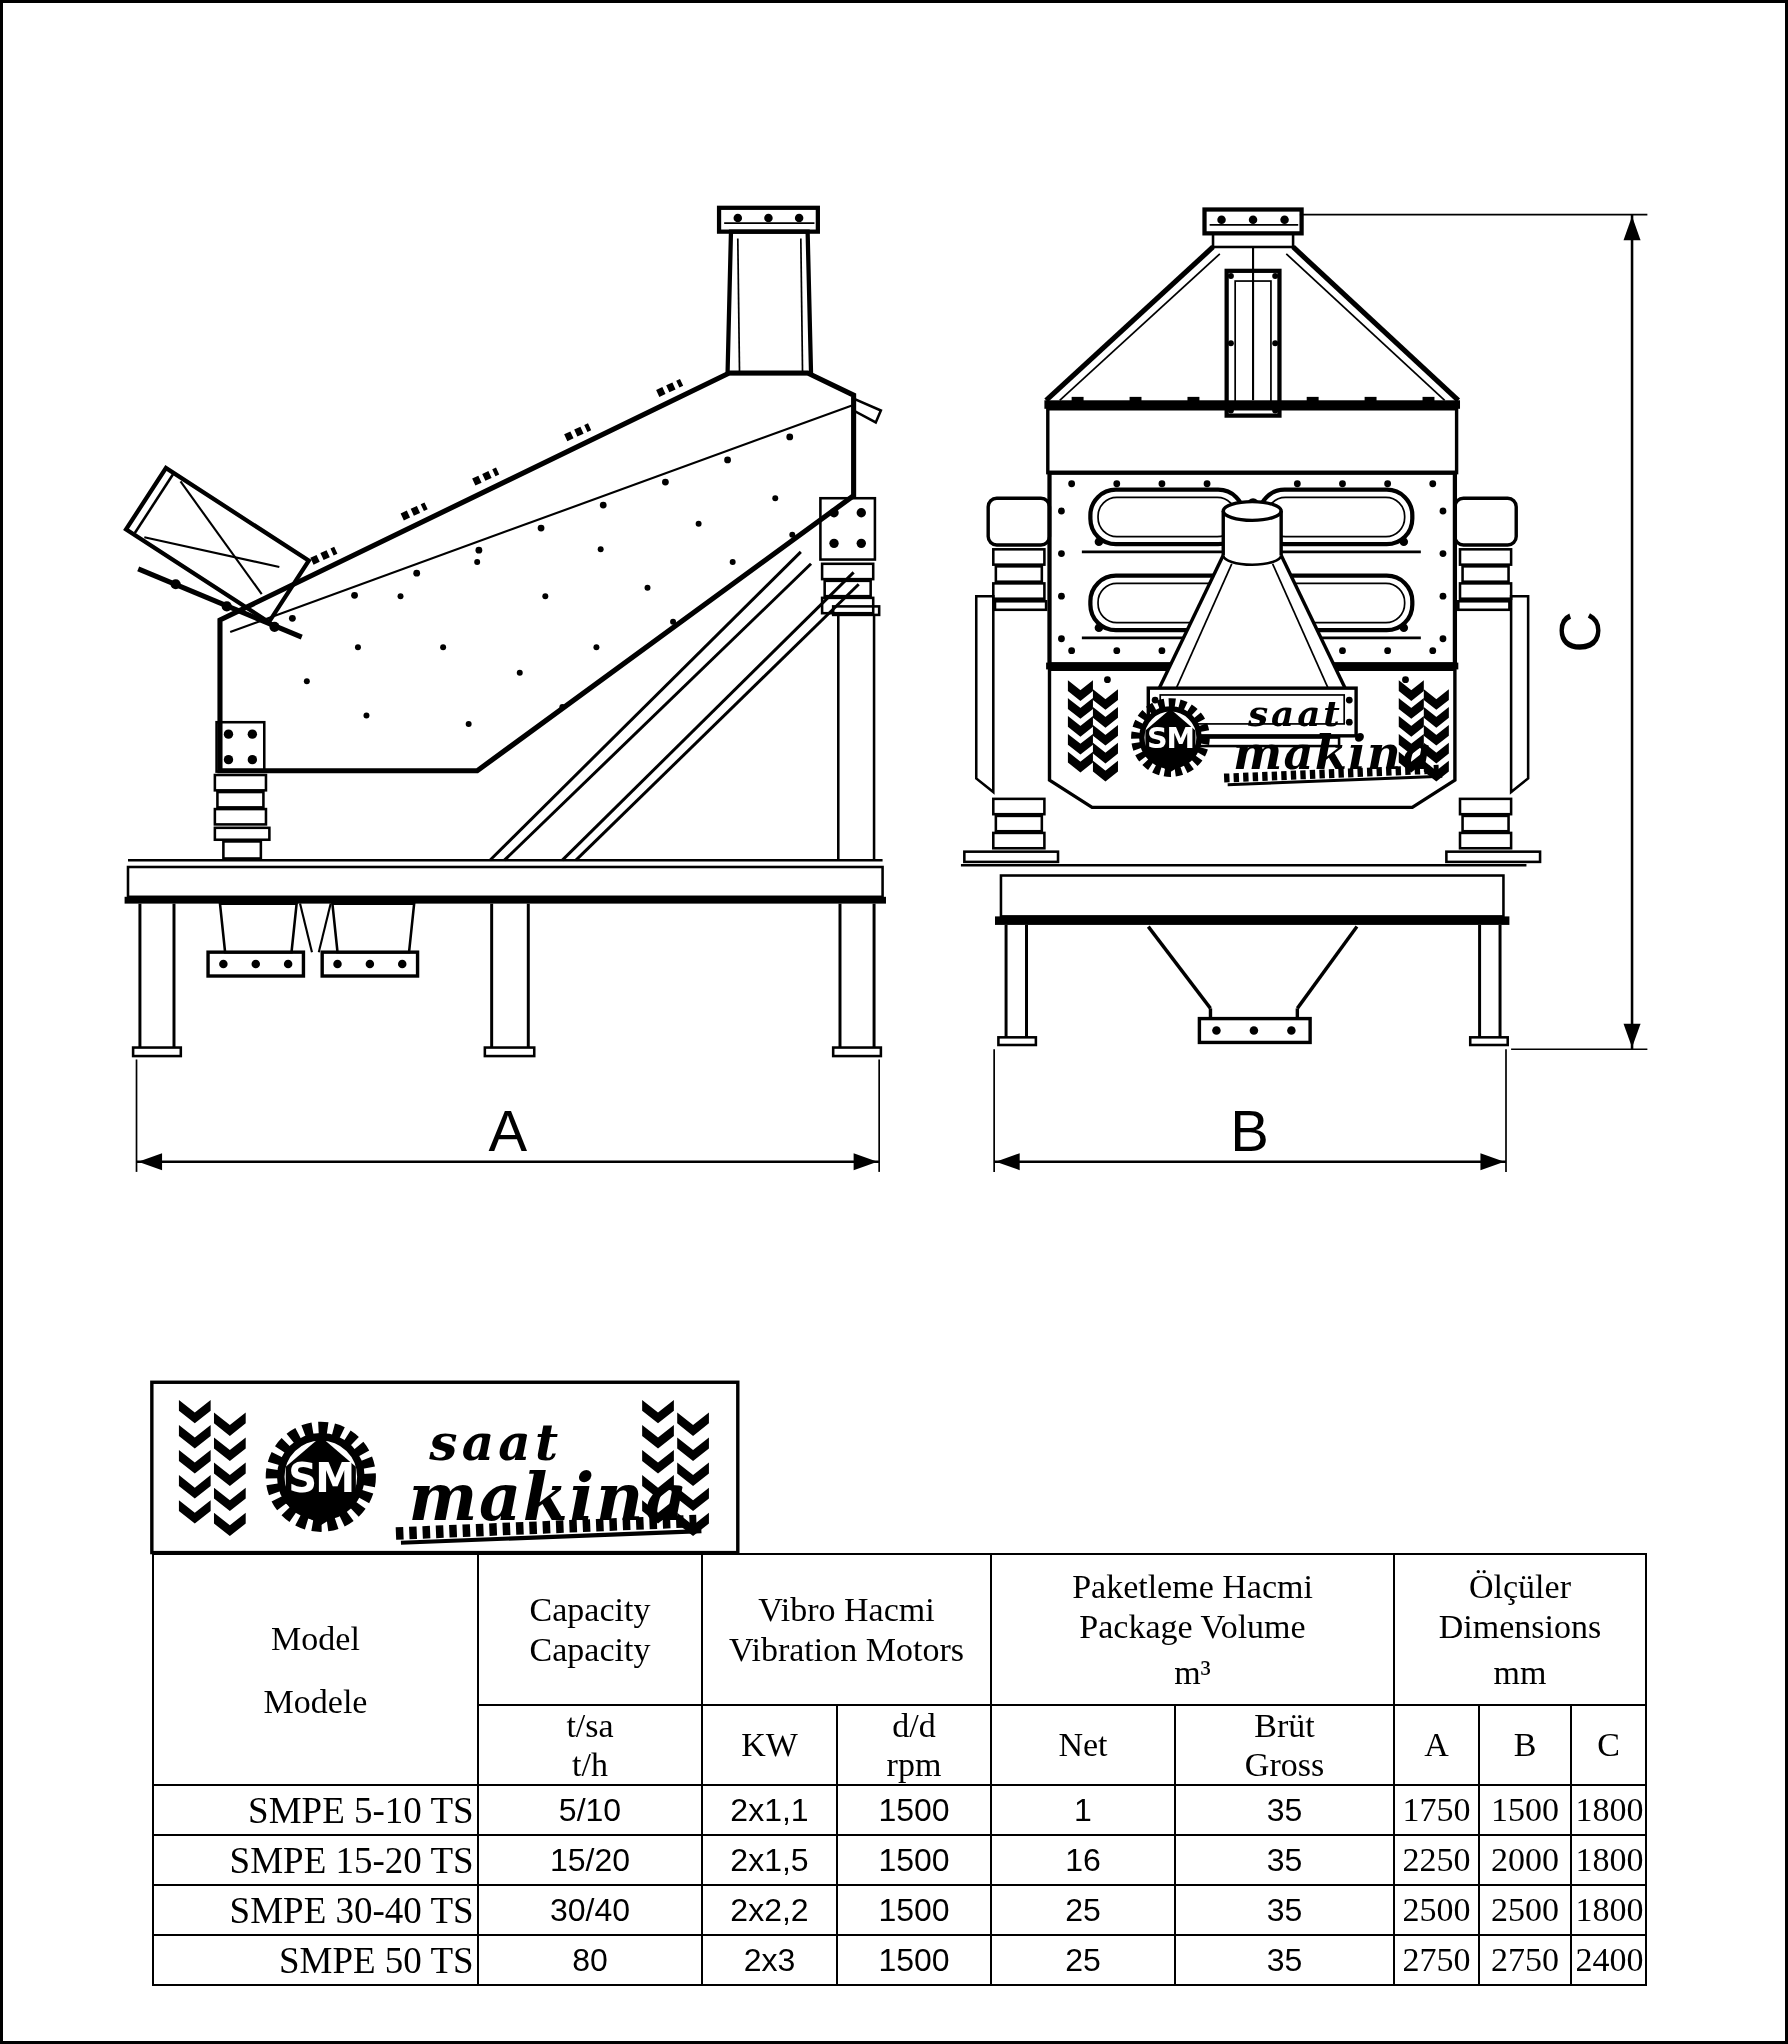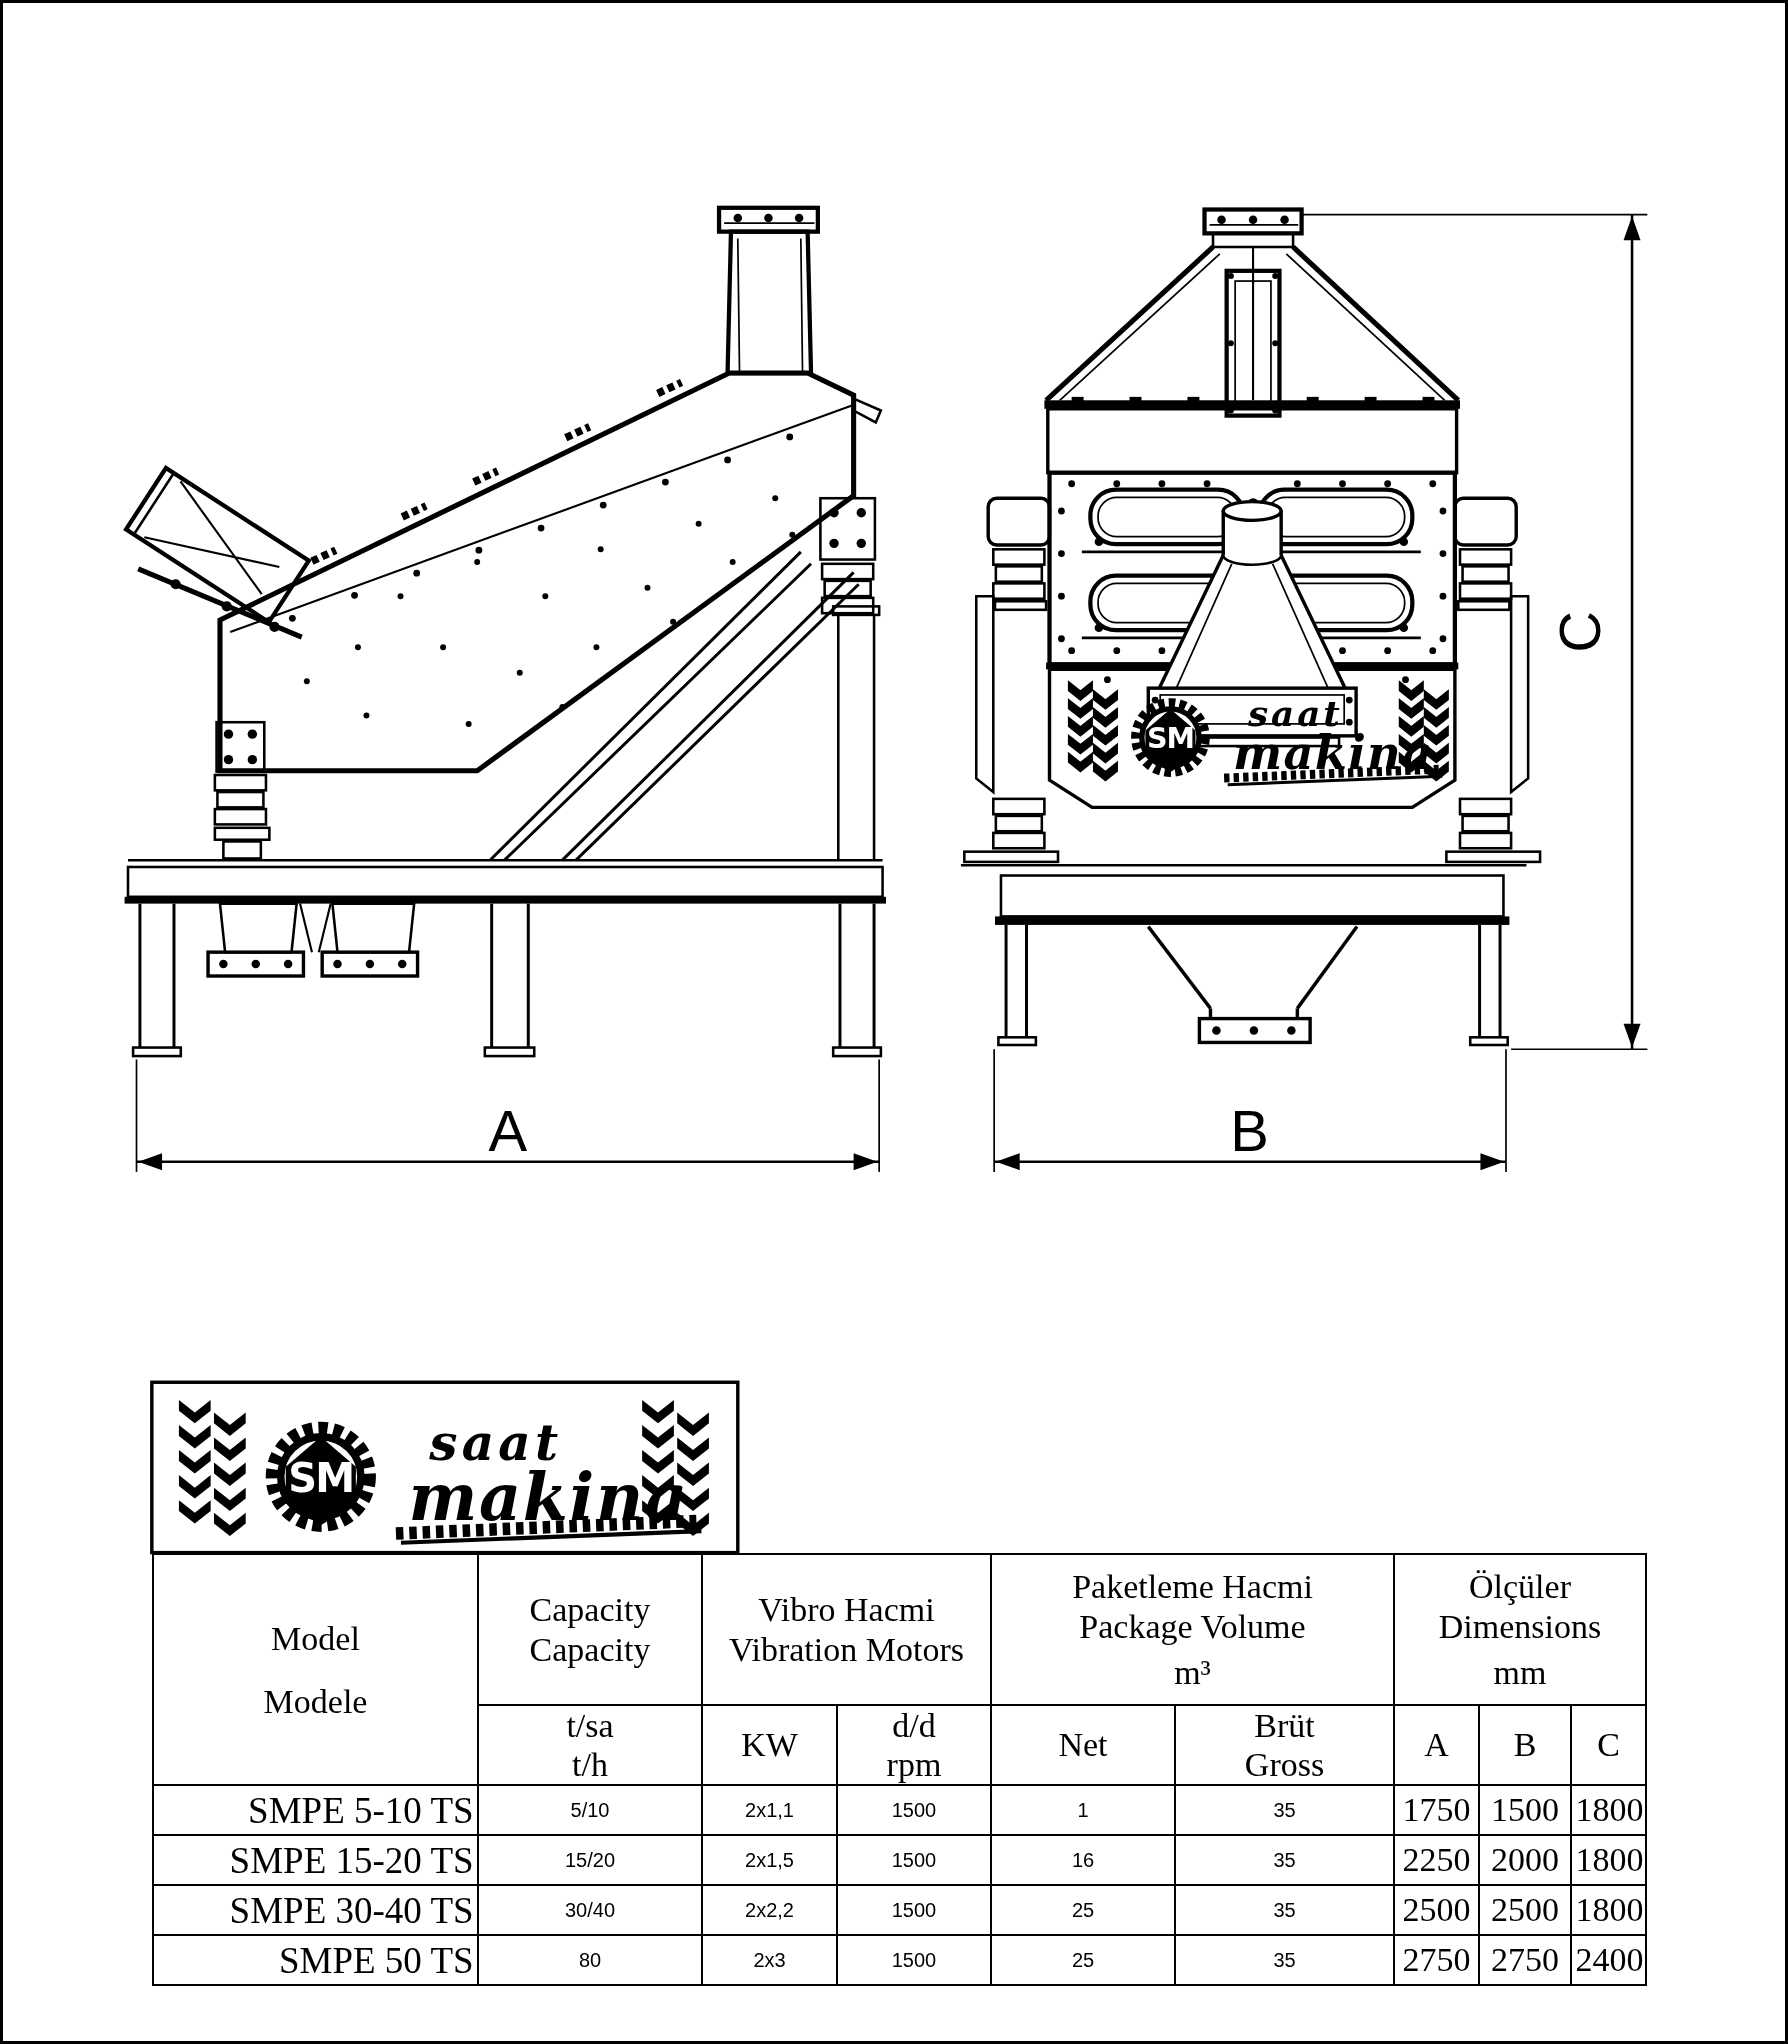--- a/index.html
+++ b/index.html
@@ -11,21 +11,21 @@
   .dimlabel{font-family:"Liberation Sans", sans-serif;font-size:68px;}
   .logo-saat{font-family:"DejaVu Serif", serif;font-style:italic;font-weight:bold;font-size:60px;letter-spacing:5px;}
   .logo-makina{font-family:"DejaVu Serif", serif;font-style:italic;font-weight:bold;font-size:78px;letter-spacing:2px;}
   .logo-sm{font-family:"DejaVu Sans", sans-serif;font-weight:bold;font-size:48px;fill:#fff;letter-spacing:-2px;}
   
   #spec-table{position:absolute;left:152px;top:1553px;width:1492px;border-collapse:collapse;table-layout:fixed;}
   #spec-table th,#spec-table td{border:2.6px solid #000;padding:0 3.4px;overflow:hidden;}
   #spec-table th{font-weight:normal;font-size:34px;text-align:center;vertical-align:middle;}
   tr.hr1{height:151px;} tr.hr2{height:80px;} tr.dr{height:50px;}
   td.model{font-size:37px;text-align:right;padding-left:5.1px;white-space:nowrap;}
-  td.num{font-family:"Liberation Sans", sans-serif;font-size:20px;text-align:center;}
+  td.num{font-family:"Liberation Sans", sans-serif;font-size:32px;text-align:center;}
   td.dim{font-family:"Liberation Serif", serif;font-size:34px;text-align:center;padding:0 0.9px;border-radius:9px;}
   .two-line{line-height:1.15;}
   .gap-top{margin-top:24px;}
   .unit-gap{margin-top:8px;}
 </style>
 </head>
 <body>
 
 <div id="page">
   <div id="page-border"></div>

